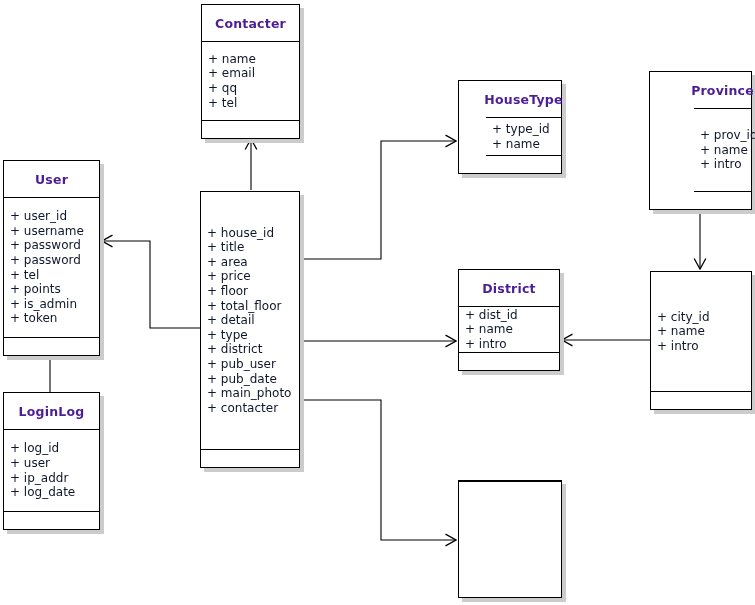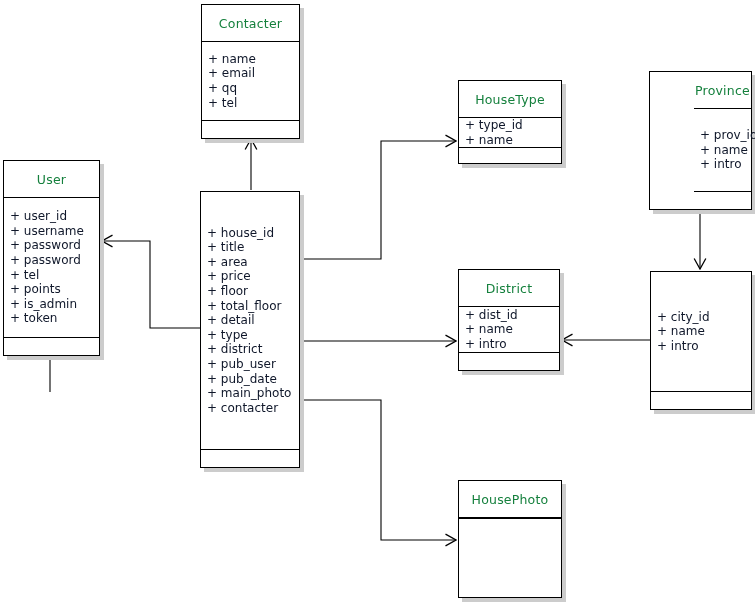--- a/index.html
+++ b/index.html
@@ -31,22 +31,22 @@
     flex-direction: column;
   }
   .class-title {
     height: 36px;
     flex: 0 0 auto;
     border-bottom: 1.4px solid #000000;
     display: flex;
     align-items: center;
     justify-content: center;
     font-size: 12.5px;
-    font-weight: normal;
-    color: #15803d;
+    font-weight: bold;
+    color: #4c1d95;
     letter-spacing: 0.2px;
   }
   .class-attrs {
     flex: 1 1 auto;
     display: flex;
     flex-direction: column;
     justify-content: center;
     padding-left: 6px;
     font-size: 12px;
     color: #0f172a;
@@ -120,22 +120,32 @@
         <div class="attr-row">+ type</div>
         <div class="attr-row">+ district</div>
         <div class="attr-row">+ pub_user</div>
         <div class="attr-row">+ pub_date</div>
         <div class="attr-row">+ main_photo</div>
         <div class="attr-row">+ contacter</div>
       </div>
     <div class="class-methods"></div>
   </div>
 
+  <div class="class-box" style="left:3px; top:392px; width:97px; height:138px;">
+    <div class="class-title">LoginLog</div>
+    <div class="class-attrs">
+        <div class="attr-row">+ log_id</div>
+        <div class="attr-row">+ user</div>
+        <div class="attr-row">+ ip_addr</div>
+        <div class="attr-row">+ log_date</div>
+      </div>
+    <div class="class-methods"></div>
+  </div>
 
-  <div class="class-box" style="left:458px; top:80px; width:104px; height:84px;">
+  <div class="class-box" style="left:458px; top:80px; width:104px; height:94px;padding-left:27px;">
     <div class="class-title">HouseType</div>
     <div class="class-attrs">
         <div class="attr-row">+ type_id</div>
         <div class="attr-row">+ name</div>
       </div>
     <div class="class-methods"></div>
   </div>
 
   <div class="class-box" style="left:649px; top:71px; width:103px; height:139px;padding-left:44px;">
     <div class="class-title">Province</div>
@@ -160,17 +170,16 @@
   <div class="class-box" style="left:650px; top:271px; width:102px; height:139px;">
     <div class="class-attrs">
         <div class="attr-row">+ city_id</div>
         <div class="attr-row">+ name</div>
         <div class="attr-row">+ intro</div>
       </div>
     <div class="class-methods"></div>
   </div>
 
   <div class="class-box" style="left:458px; top:480px; width:104px; height:118px;">
-    <div class="class-title">HousePhoto</div>
     <div class="class-methods"></div>
   </div>
 
 </div>
 
 </body></html>

